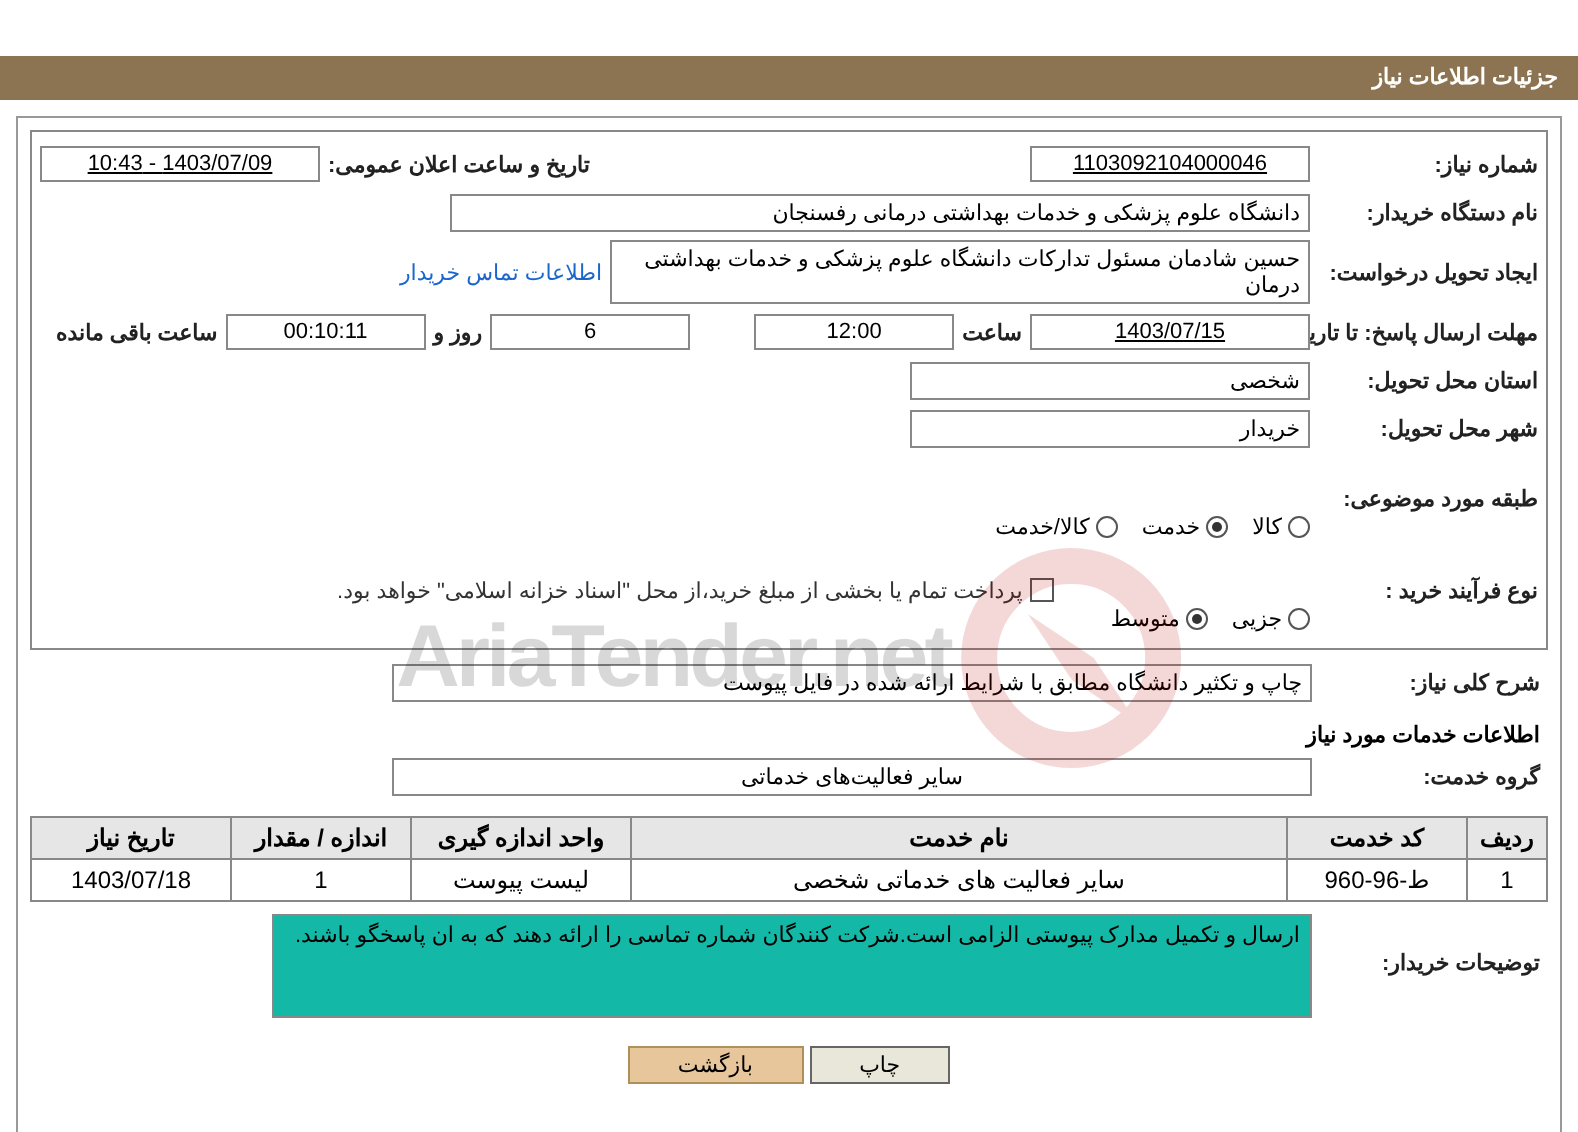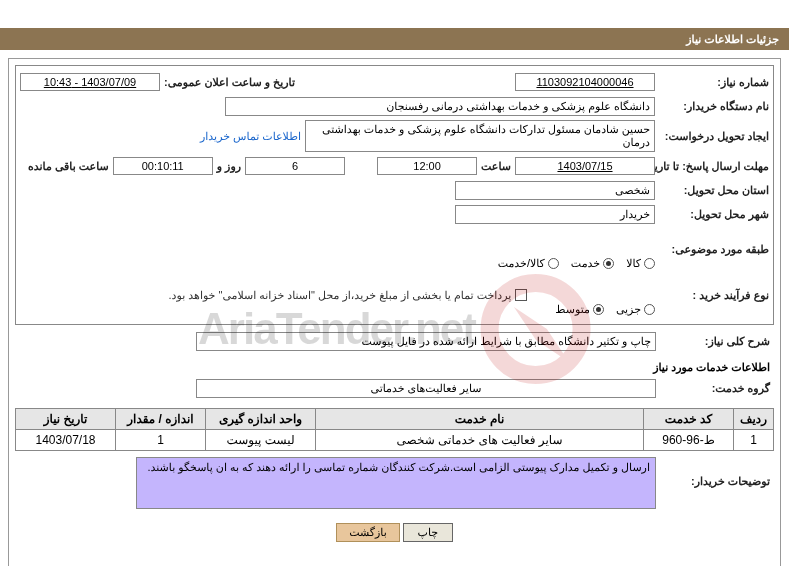--- a/index.html
+++ b/index.html
@@ -23,23 +23,23 @@
 .note { color: #333; }
 .section-title { font-weight: bold; margin: 4px 10px 2px 10px; }
 .section-title.black { color:#000; }
 .watermark { position: absolute; top: 215px; left: 50%; transform: translateX(-50%); pointer-events: none; opacity: .15; display:flex; align-items:center; gap:6px; }
 .watermark .circle { width:110px; height:110px; border:18px solid #b00; border-radius:50%; position:relative; }
 .watermark .circle::after { content:""; position:absolute; width:55px; height:55px; background:#b00; top:15px; left:15px; clip-path: polygon(0 0, 60% 40%, 100% 100%, 40% 60%); }
 .watermark .txt { font-size:44px; font-weight:bold; color:#000; letter-spacing:-2px; }
 table.grid { width: 100%; border-collapse: collapse; margin: 4px 0; }
 table.grid th, table.grid td { border: 1px solid #888; padding: 3px 4px; text-align: center; font-size: 12px; }
 table.grid th { background: #e6e6e6; font-weight: bold; }
-.textarea { border: 1px solid #888; width: 520px; height: 52px; padding: 3px 5px; text-align: right; background:#c4b5fd; }
+.textarea { border: 1px solid #888; width: 520px; height: 52px; padding: 3px 5px; text-align: right; background:#14b8a6; }
 .btn-row { text-align: center; margin-top: 8px; }
-.btn { border: 1px solid #666; padding: 2px 12px; background: #e9e6da; font-family: inherit; font-size: 11px; min-width: 50px; }
+.btn { border: 1px solid #666; padding: 2px 24px; background: #e9e6da; font-family: inherit; font-size: 11px; min-width: 50px; }
 .btn.orange { background: #e8c69c; border-color:#b0905a; }
 .spacer-grow { flex: 1; }
 </style>
 </head>
 <body>
 
 <div class="outer">
 
   <div class="page-header">
     <span>جزئیات اطلاعات نیاز</span>

